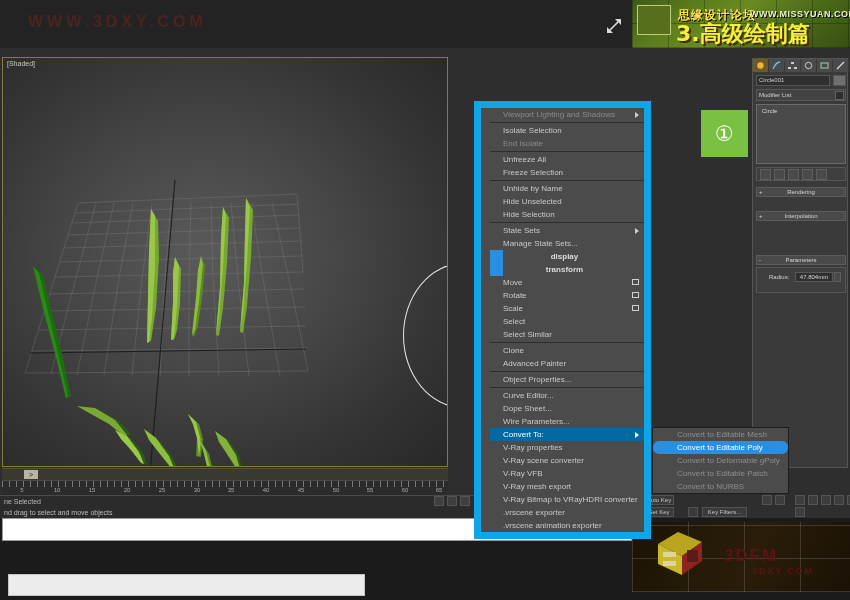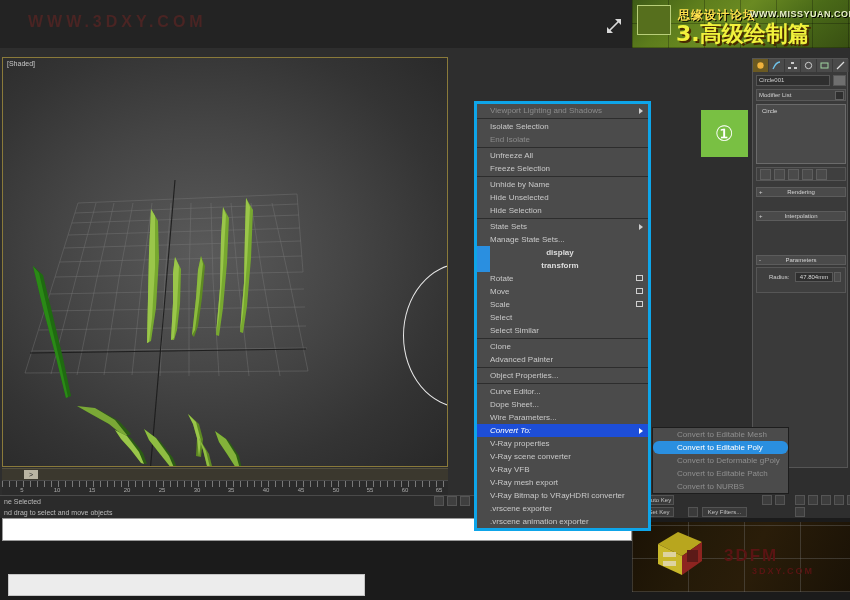--- a/index.html
+++ b/index.html
@@ -110,25 +110,25 @@
     border:1px solid #5e5e5e; }
 
   
   .badge { position:absolute; left:701px; top:62px; width:47px; height:47px; background:#79c043; }
   .badge-num { position:absolute; left:0; top:0; width:47px; height:47px;
     display:flex; align-items:center; justify-content:center; font-size:21px; color:#fff;
     font-family:"DejaVu Sans", sans-serif; }
 
   
   .ctx { position:absolute; left:474px; top:53px; width:177px; background:#4b4b4b;
-    border:3px solid #0ea5e9; z-index:40; }
+    border:7px solid #0ea5e9; z-index:40;padding-left:9px; }
   .ctx-item { position:relative; height:13px; padding-left:13px; font-size:8px; color:#c9c9c9;
     line-height:13px; white-space:nowrap; }
   .ctx-item.dim { color:#8c8c8c; }
-  .ctx-item.hl { background:#1d4ed8; color:#fff;font-style:italic; }
+  .ctx-item.hl { background:#0369a1; color:#fff; }
   .ctx-sep { height:1px; background:#2d2d2d; margin:1px 0; }
   .ctx-arrow { position:absolute; right:5px; top:4px; width:0; height:0;
     border-left:4px solid #cfcfcf; border-top:3px solid transparent; border-bottom:3px solid transparent; }
   .ctx-item.hl .ctx-arrow { border-left-color:#fff; }
   .ctx-box { position:absolute; right:5px; top:3px; width:7px; height:6px;
     border:1px solid #cfcfcf; }
   .ctx-hdr { position:relative; height:13px; background:#4b4b4b; font-size:8px; color:#dcdcdc;
     text-align:center; padding-right:5px; line-height:13px; font-weight:bold; }
   .ctx-hdr .tab { position:absolute; left:0; top:0; width:13px; height:13px; background:#2a8fe0; }
 
@@ -434,25 +434,25 @@
       <div class="ctx-hdr">
         <span class="tab"></span>
         <span>display</span>
       </div>
       <div class="ctx-hdr">
         <span class="tab"></span>
         <span>transform</span>
       </div>
 
       <div class="ctx-item">
+        <span>Move</span>
+        <span class="ctx-box"></span>
+      </div>
+      <div class="ctx-item">
         <span>Rotate</span>
-        <span class="ctx-box"></span>
-      </div>
-      <div class="ctx-item">
-        <span>Move</span>
         <span class="ctx-box"></span>
       </div>
       <div class="ctx-item">
         <span>Scale</span>
         <span class="ctx-box"></span>
       </div>
       <div class="ctx-item">Select</div>
       <div class="ctx-item">Select Similar</div>
       <div class="ctx-sep"></div>
       <div class="ctx-item">Clone</div>

